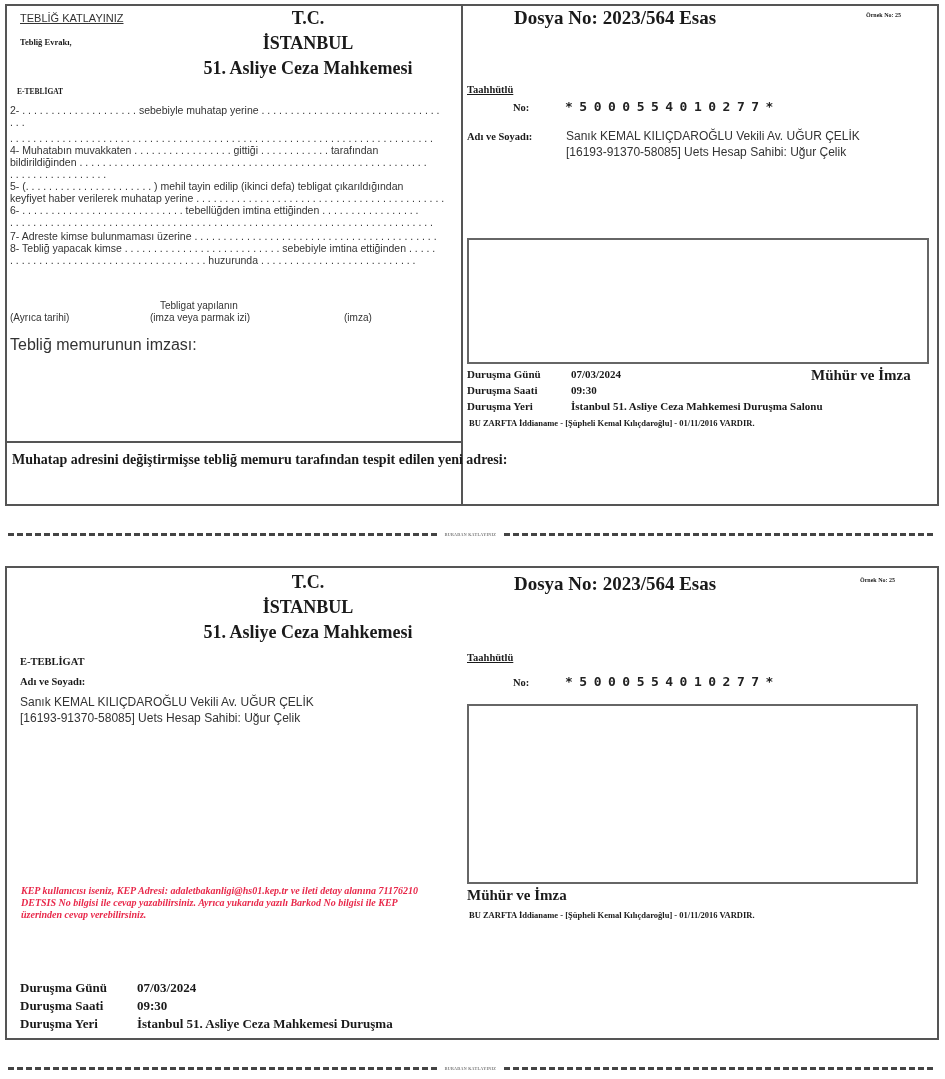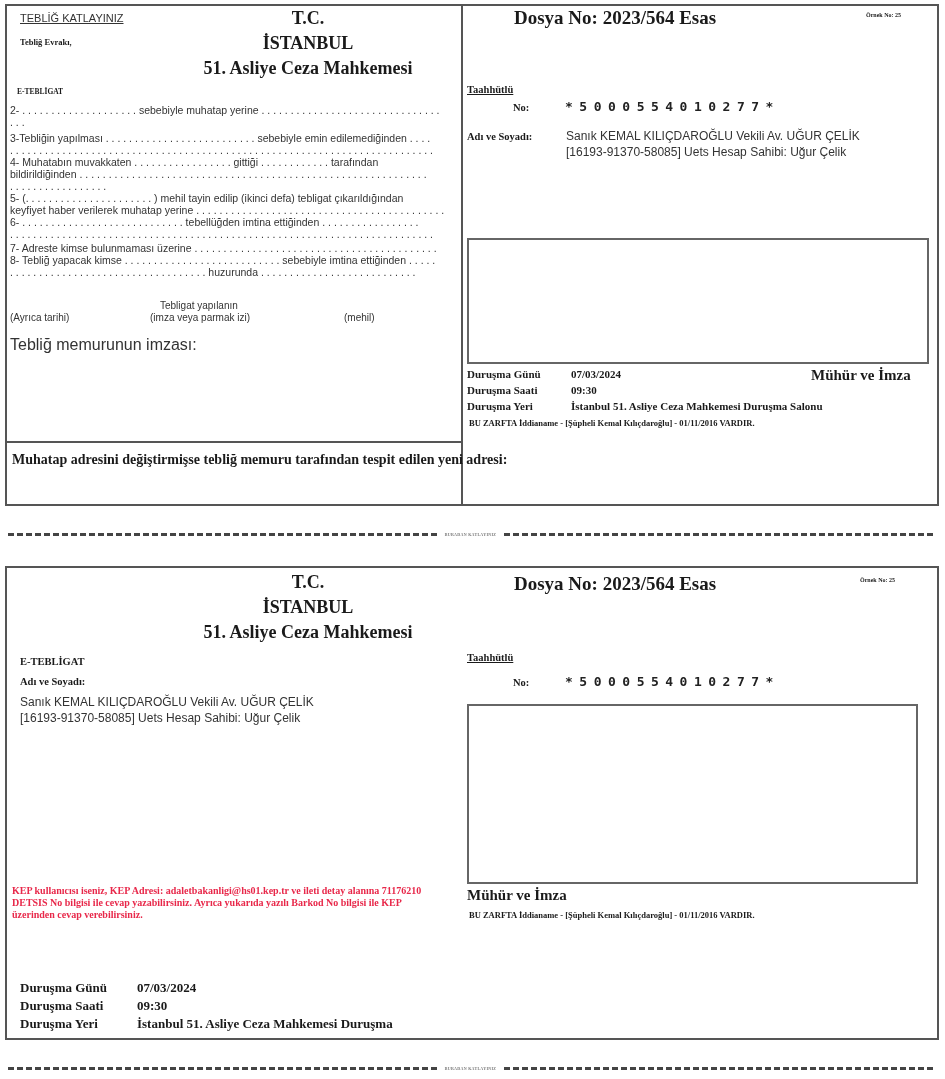--- a/index.html
+++ b/index.html
@@ -32,38 +32,37 @@
 
 <div class="abs serif-b title-c" style="left:158px; top:8px; font-size:18px;">T.C.</div>
 <div class="abs serif-b title-c" style="left:158px; top:33px; font-size:18px;">İSTANBUL</div>
 <div class="abs serif-b title-c" style="left:158px; top:58px; font-size:18px;">51. Asliye Ceza Mahkemesi</div>
 
 <div class="abs serif-b" style="left:17px; top:87px; font-size:7.5px;">E-TEBLİGAT</div>
 
 <div class="abs sans" style="left:10px; top:104px; width:448px;">
   <div class="dots-line">2- . . . . . . . . . . . . . . . . . . . . sebebiyle muhatap yerine . . . . . . . . . . . . . . . . . . . . . . . . . . . . . . .</div>
   <div class="dots-line" style="margin-bottom:4px;">. . .</div>
-  <div class="dots-line">3-Tebliğin yapılması . . . . . . . . . . . . . . . . . . . . . . . . . .   sebebiyle emin edilemediğinden . . . .</div>
   <div class="dots-line">. . . . . . . . . . . . . . . . . . . . . . . . . . . . . . . . . . . . . . . . . . . . . . . . . . . . . . . . . . . . . . . . . . . . . . . . .</div>
   <div class="dots-line">4-  Muhatabın  muvakkaten  . . . . . . . . . . . . . . . . . gittiği  . . . . . . . . . . . .   tarafından</div>
   <div class="dots-line">bildirildiğinden . . . . . . . . . . . . . . . . . . . . . . . . . . . . . . . . . . . . . . . . . . . . . . . . . . . . . . . . . . . .</div>
   <div class="dots-line">. . . . . . . . . . . . . . . . .</div>
   <div class="dots-line">5- (. . . . . . . . . . . . . . . . . . . . . . ) mehil tayin edilip (ikinci defa) tebligat çıkarıldığından</div>
   <div class="dots-line">keyfiyet haber verilerek muhatap yerine . . . . . . . . . . . . . . . . . . . . . . . . . . . . . . . . . . . . . . . . . . .</div>
   <div class="dots-line">6- . . . . . . . . . . . . . . . . . . . . . . . . . . . . tebellüğden imtina ettiğinden . . . . . . . . . . . . . . . . .</div>
   <div class="dots-line" style="margin-bottom:2px;">. . . . . . . . . . . . . . . . . . . . . . . . . . . . . . . . . . . . . . . . . . . . . . . . . . . . . . . . . . . . . . . . . . . . . . . . .</div>
   <div class="dots-line">7- Adreste kimse bulunmaması üzerine . . . . . . . . . . . . . . . . . . . . . . . . . . . . . . . . . . . . . . . . . .</div>
   <div class="dots-line">8- Tebliğ yapacak kimse . . . . . . . . . . . . . . . . . . . . . . . . . . . sebebiyle imtina ettiğinden . . . . .</div>
   <div class="dots-line">. . . . . . . . . . . . . . . . . . . . . . . . . . . . . . . . . . huzurunda . . . . . . . . . . . . . . . . . . . . . . . . . . .</div>
 </div>
 
 <div class="abs sans" style="left:160px; top:300px; font-size:10px;">Tebligat yapılanın</div>
 <div class="abs sans" style="left:10px; top:312px; font-size:10px;">(Ayrıca tarihi)</div>
 <div class="abs sans" style="left:150px; top:312px; font-size:10px;">(imza veya parmak izi)</div>
-<div class="abs sans" style="left:344px; top:312px; font-size:10px;">(mehil)</div>
+<div class="abs sans" style="left:344px; top:312px; font-size:10px;">(imza)</div>
 <div class="abs sans" style="left:10px; top:336px; font-size:16px;">Tebliğ memurunun imzası:</div>
 
 <div class="abs serif-b" style="left:12px; top:452px; font-size:14px;">Muhatap adresini değiştirmişse tebliğ memuru tarafından tespit edilen yeni adresi:</div>
 
 <div class="abs serif-b" style="left:514px; top:7px; font-size:19px;">Dosya No:  2023/564 Esas</div>
 <div class="abs serif-b" style="left:866px; top:12px; font-size:6px;">Örnek No: 25</div>
 
 <div class="abs serif-b" style="left:467px; top:84px; font-size:10.5px; text-decoration:underline;">Taahhütlü</div>
 <div class="abs serif-b" style="left:513px; top:102px; font-size:10.5px;">No:</div>
 <div class="abs barcode" style="left:565px; top:99px;">*5000554010277*</div>
@@ -93,21 +92,21 @@
 
 <div class="abs serif-b title-c" style="left:158px; top:572px; font-size:18px;">T.C.</div>
 <div class="abs serif-b title-c" style="left:158px; top:597px; font-size:18px;">İSTANBUL</div>
 <div class="abs serif-b title-c" style="left:158px; top:622px; font-size:18px;">51. Asliye Ceza Mahkemesi</div>
 
 <div class="abs serif-b" style="left:20px; top:656px; font-size:10.5px;">E-TEBLİGAT</div>
 <div class="abs serif-b" style="left:20px; top:676px; font-size:10.5px;">Adı ve Soyadı:</div>
 <div class="abs sans" style="left:20px; top:695px; font-size:12px;">Sanık KEMAL KILIÇDAROĞLU Vekili Av. UĞUR ÇELİK</div>
 <div class="abs sans" style="left:20px; top:711px; font-size:12px;">[16193-91370-58085] Uets Hesap Sahibi: Uğur Çelik</div>
 
-<div class="abs red" style="left:12px; top:885px; width:410px;">KEP kullanıcısı iseniz, KEP Adresi: adaletbakanligi@hs01.kep.tr  ve ileti detay alanına 71176210  DETSIS No bilgisi ile cevap yazabilirsiniz. Ayrıca yukarıda yazılı Barkod No bilgisi ile KEP üzerinden cevap verebilirsiniz.</div>
+<div class="abs red" style="left:21px; top:885px; width:410px;font-style:italic;">KEP kullanıcısı iseniz, KEP Adresi: adaletbakanligi@hs01.kep.tr  ve ileti detay alanına 71176210  DETSIS No bilgisi ile cevap yazabilirsiniz. Ayrıca yukarıda yazılı Barkod No bilgisi ile KEP üzerinden cevap verebilirsiniz.</div>
 
 <div class="abs serif-b" style="left:20px; top:980px; font-size:13px;">Duruşma Günü</div>
 <div class="abs serif-b" style="left:137px; top:980px; font-size:13px;">07/03/2024</div>
 <div class="abs serif-b" style="left:20px; top:998px; font-size:13px;">Duruşma Saati</div>
 <div class="abs serif-b" style="left:137px; top:998px; font-size:13px;">09:30</div>
 <div class="abs serif-b" style="left:20px; top:1016px; font-size:13px;">Duruşma Yeri</div>
 <div class="abs serif-b" style="left:137px; top:1016px; font-size:13px;">İstanbul 51. Asliye Ceza Mahkemesi Duruşma</div>
 
 <div class="abs serif-b" style="left:514px; top:573px; font-size:19px;">Dosya No:  2023/564 Esas</div>
 <div class="abs serif-b" style="left:860px; top:577px; font-size:6px;">Örnek No: 25</div>

